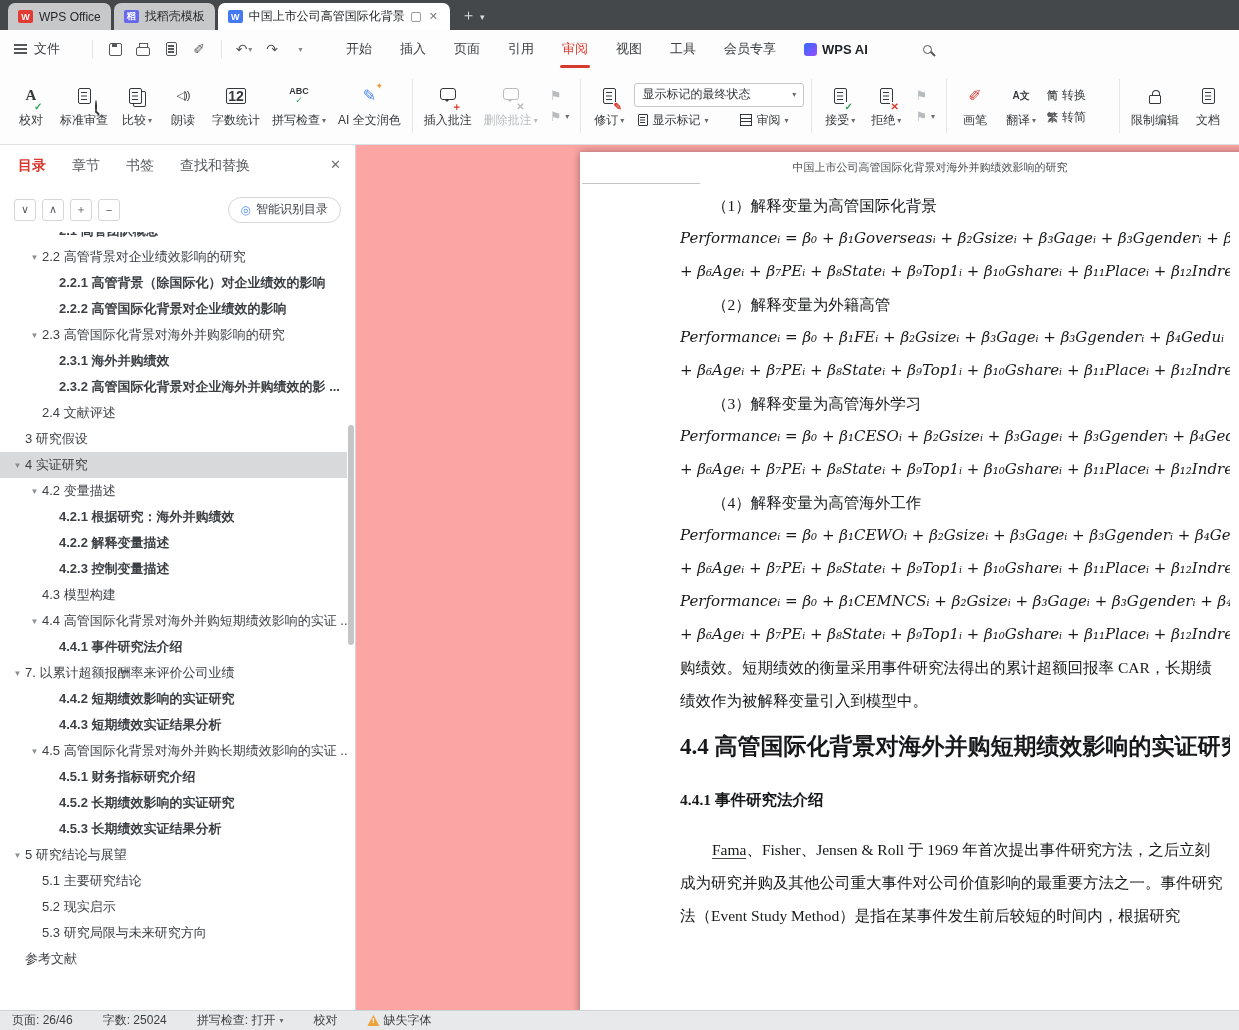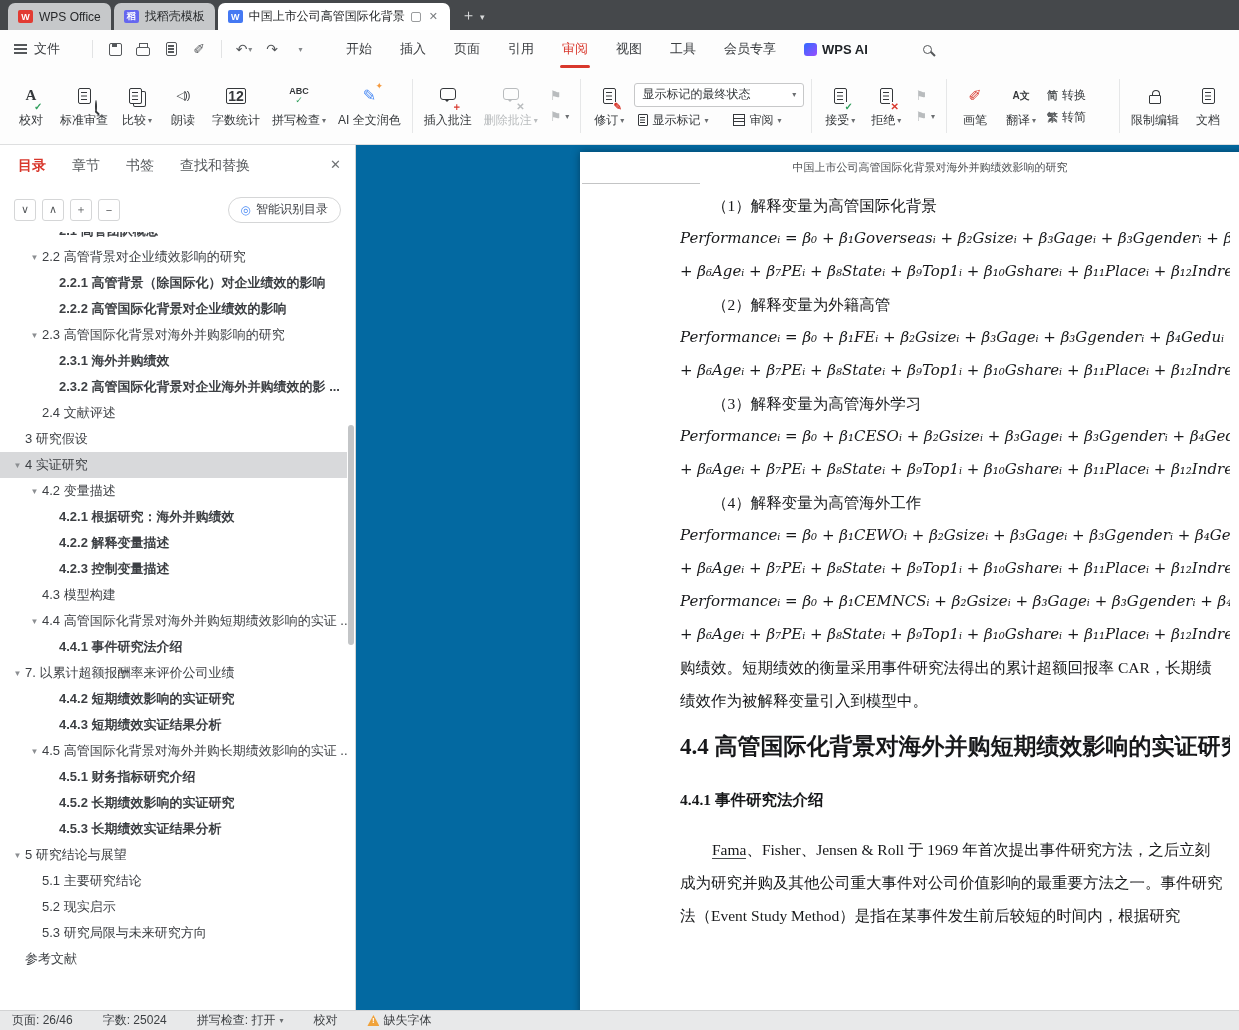--- a/index.html
+++ b/index.html
@@ -98,21 +98,21 @@
   .toc { position:absolute; left:0; right:8px; top:87px; bottom:0; overflow:hidden; }
   .ti { height:26px; display:flex; align-items:center; white-space:nowrap; overflow:hidden; font-size:13px; color:#3c3f43; }
   .ti.cut { margin-top:-14px; }
   .ti.sel { background:#d8d9db; }
   .lv0 { padding-left:10px; } .lv1 { padding-left:27px; } .lv2 { padding-left:44px;font-weight:bold; }
   .tex { width:15px; flex:none; font-size:8px; color:#8b8e91; text-align:center; }
   .tlb { overflow:hidden; white-space:nowrap; }
   .sb-scroll { position:absolute; right:1px; top:280px; width:6px; height:220px; border-radius:3px; background:#c3c5c7; }
 
   
-  .docarea { position:absolute; left:356px; top:145px; right:0; bottom:20px; background:#0369a1; overflow:hidden; }
+  .docarea { position:absolute; left:356px; top:145px; right:0; bottom:20px; background:#fca5a5; overflow:hidden; }
   .page { position:absolute; left:224px; top:7px; width:700px; height:1500px; background:#ffffff; box-shadow:0 0 8px rgba(0,0,0,.38); }
   .pg-header { padding-top:8px; text-align:center; font-size:11px; color:#4a4d50; font-family:"Liberation Serif",serif; }
   .corner-line { position:absolute; left:2px; top:31px; width:118px; height:1px; background:#c3c4c5; }
   .content { padding:14px 50px 0 100px; font-family:"Liberation Serif",serif; font-size:15.5px; color:#17181a; }
   .dline { line-height:33px; height:33px; white-space:nowrap; overflow:hidden; }
   .ind { text-indent:32px; }
   .formula { font-family:"DejaVu Serif",serif; font-style:italic; font-size:15px; }
   .h44 { font-size:23px; font-weight:bold; line-height:40px; height:40px; margin-top:10px; white-space:nowrap; overflow:hidden; }
   .h441 { font-size:15.5px; font-weight:bold; line-height:34px; height:34px; margin-top:16px; white-space:nowrap; overflow:hidden; }
   .p2 { margin-top:16px; }
@@ -327,21 +327,21 @@
           <span>修订</span>
           <span class="caret">▾</span>
         </span>
     </div>
 
     <div class="revcol">
       <div class="combo">
         <span>显示标记的最终状态</span>
         <span class="caret">▾</span>
       </div>
-      <div style="display:flex; gap:17px;">
+      <div style="display:flex; gap:24px;">
         <span class="smallbtn">
           <span class="minidoc"></span>
           <span>显示标记</span>
           <span class="caret">▾</span>
         </span>
         <span class="smallbtn">
           <span class="igrid"></span>
           <span>审阅</span>
           <span class="caret">▾</span>
         </span>

